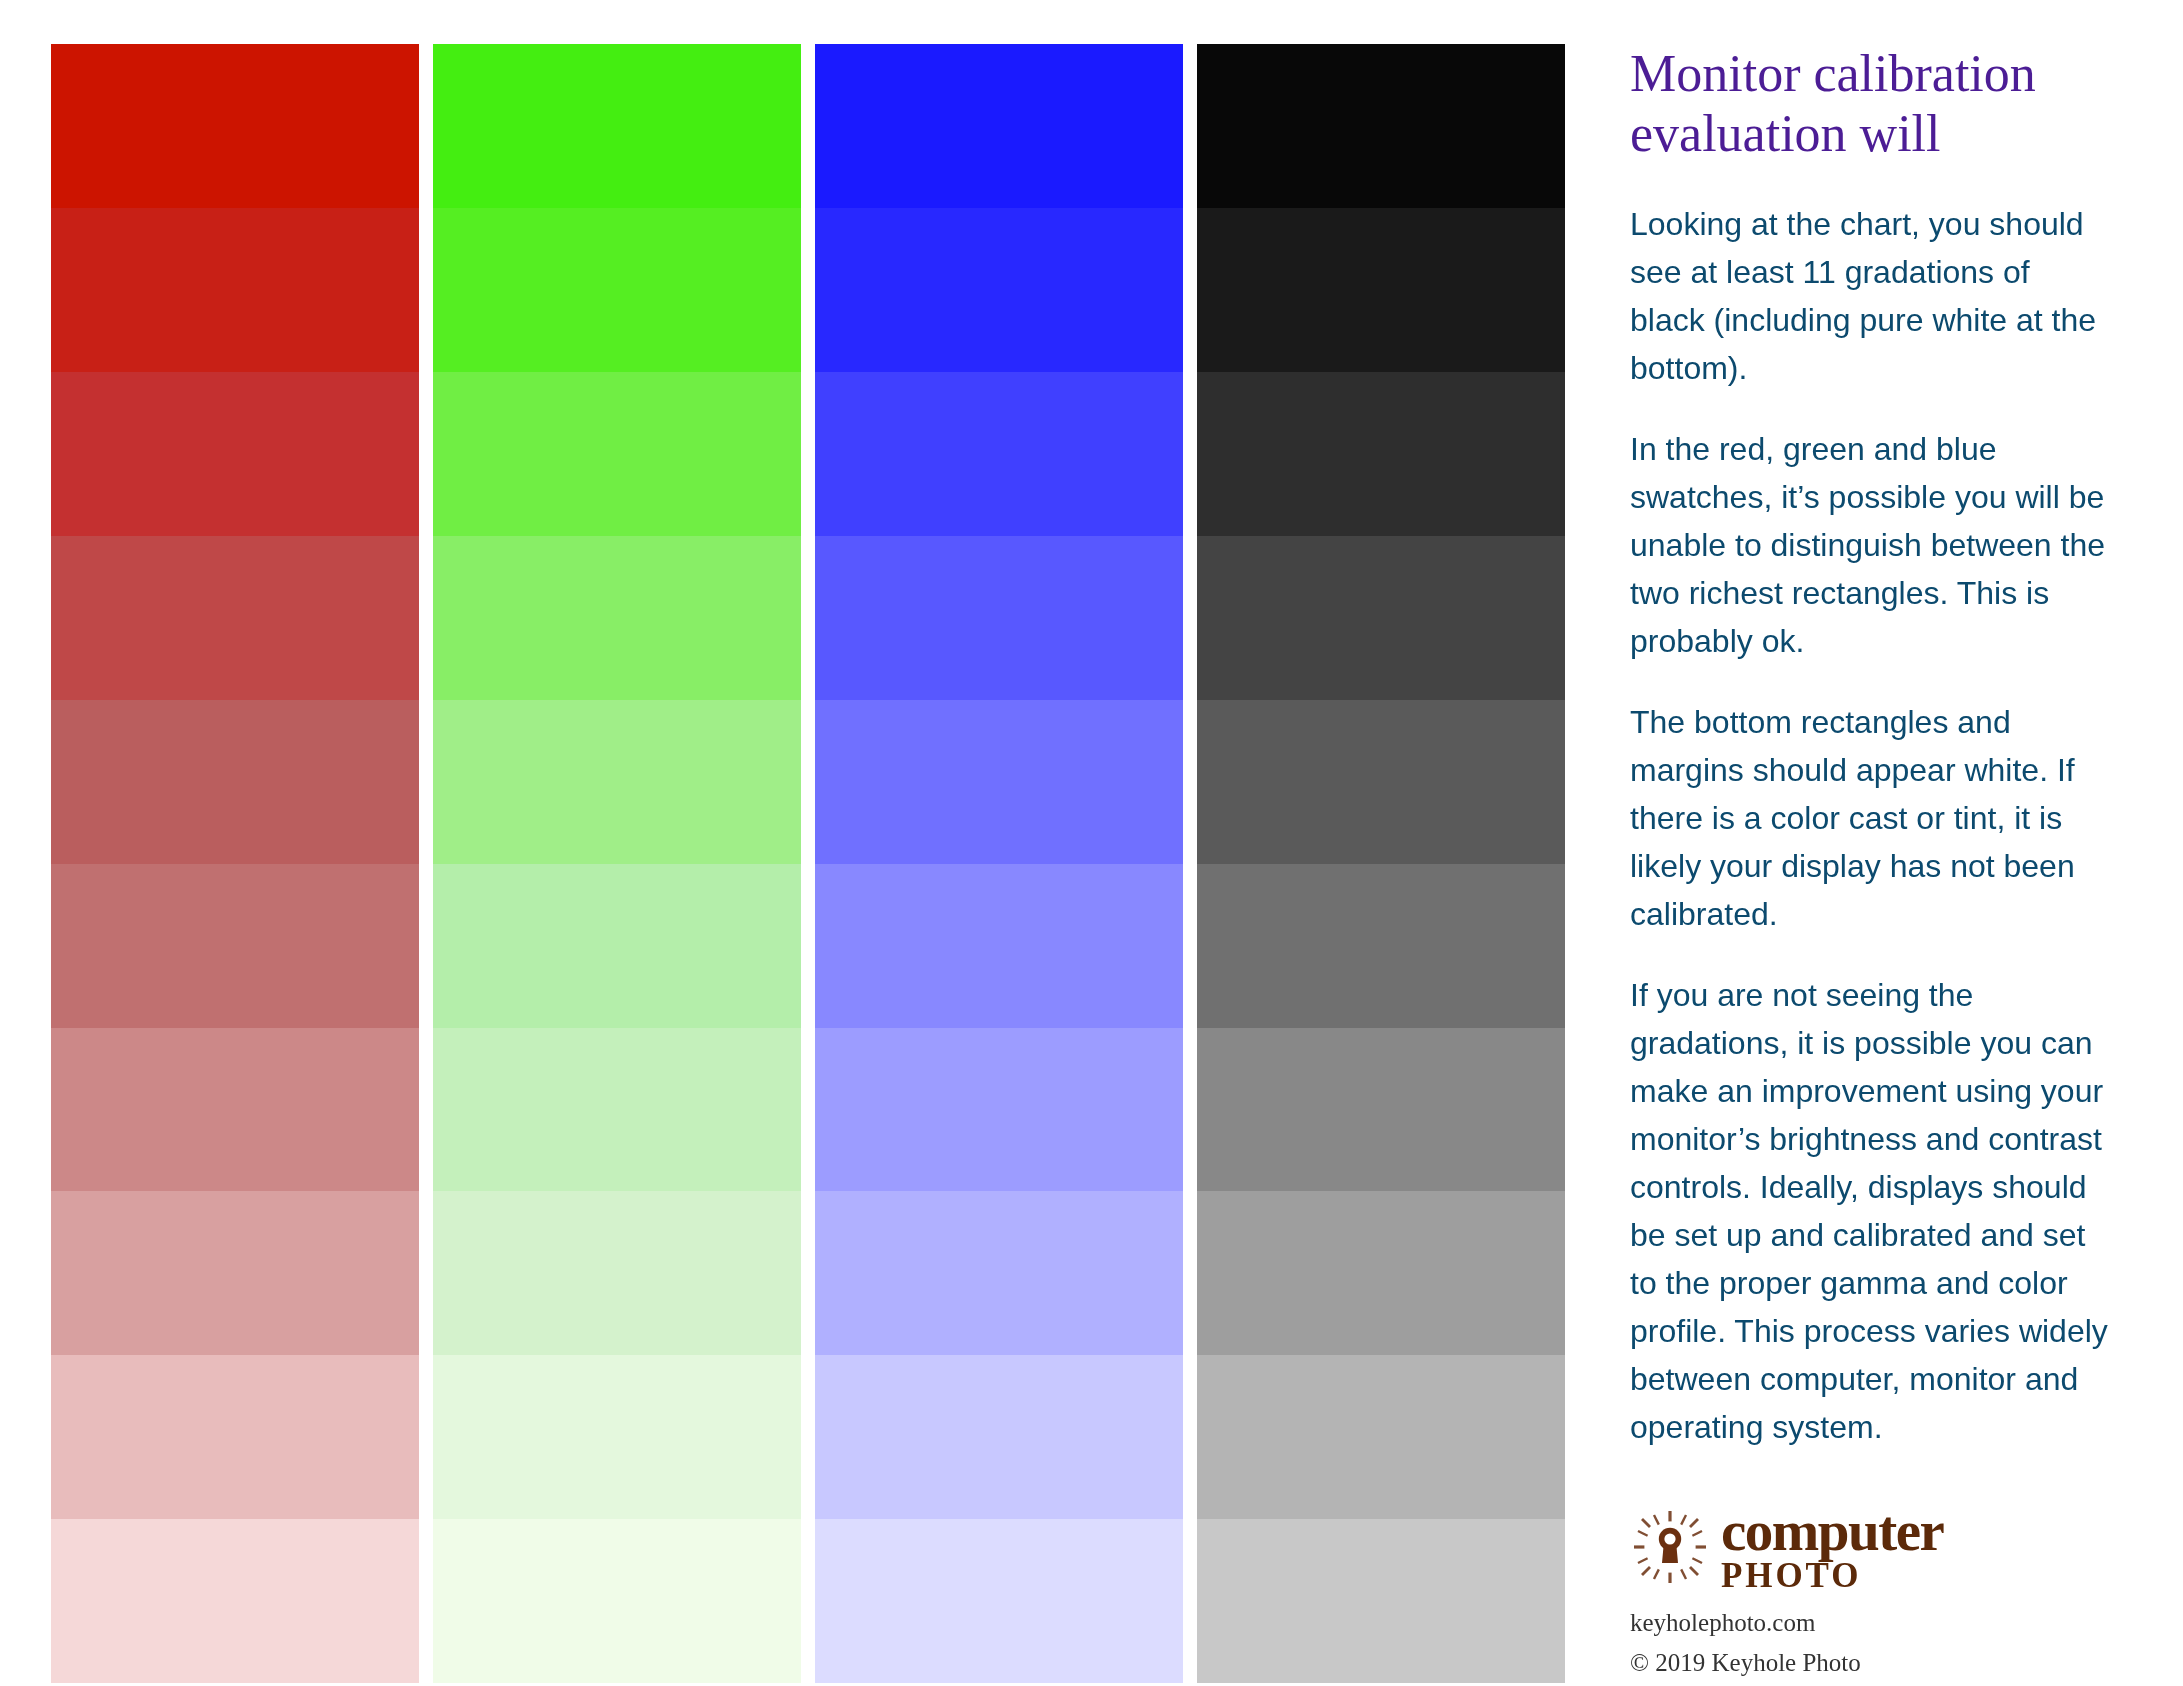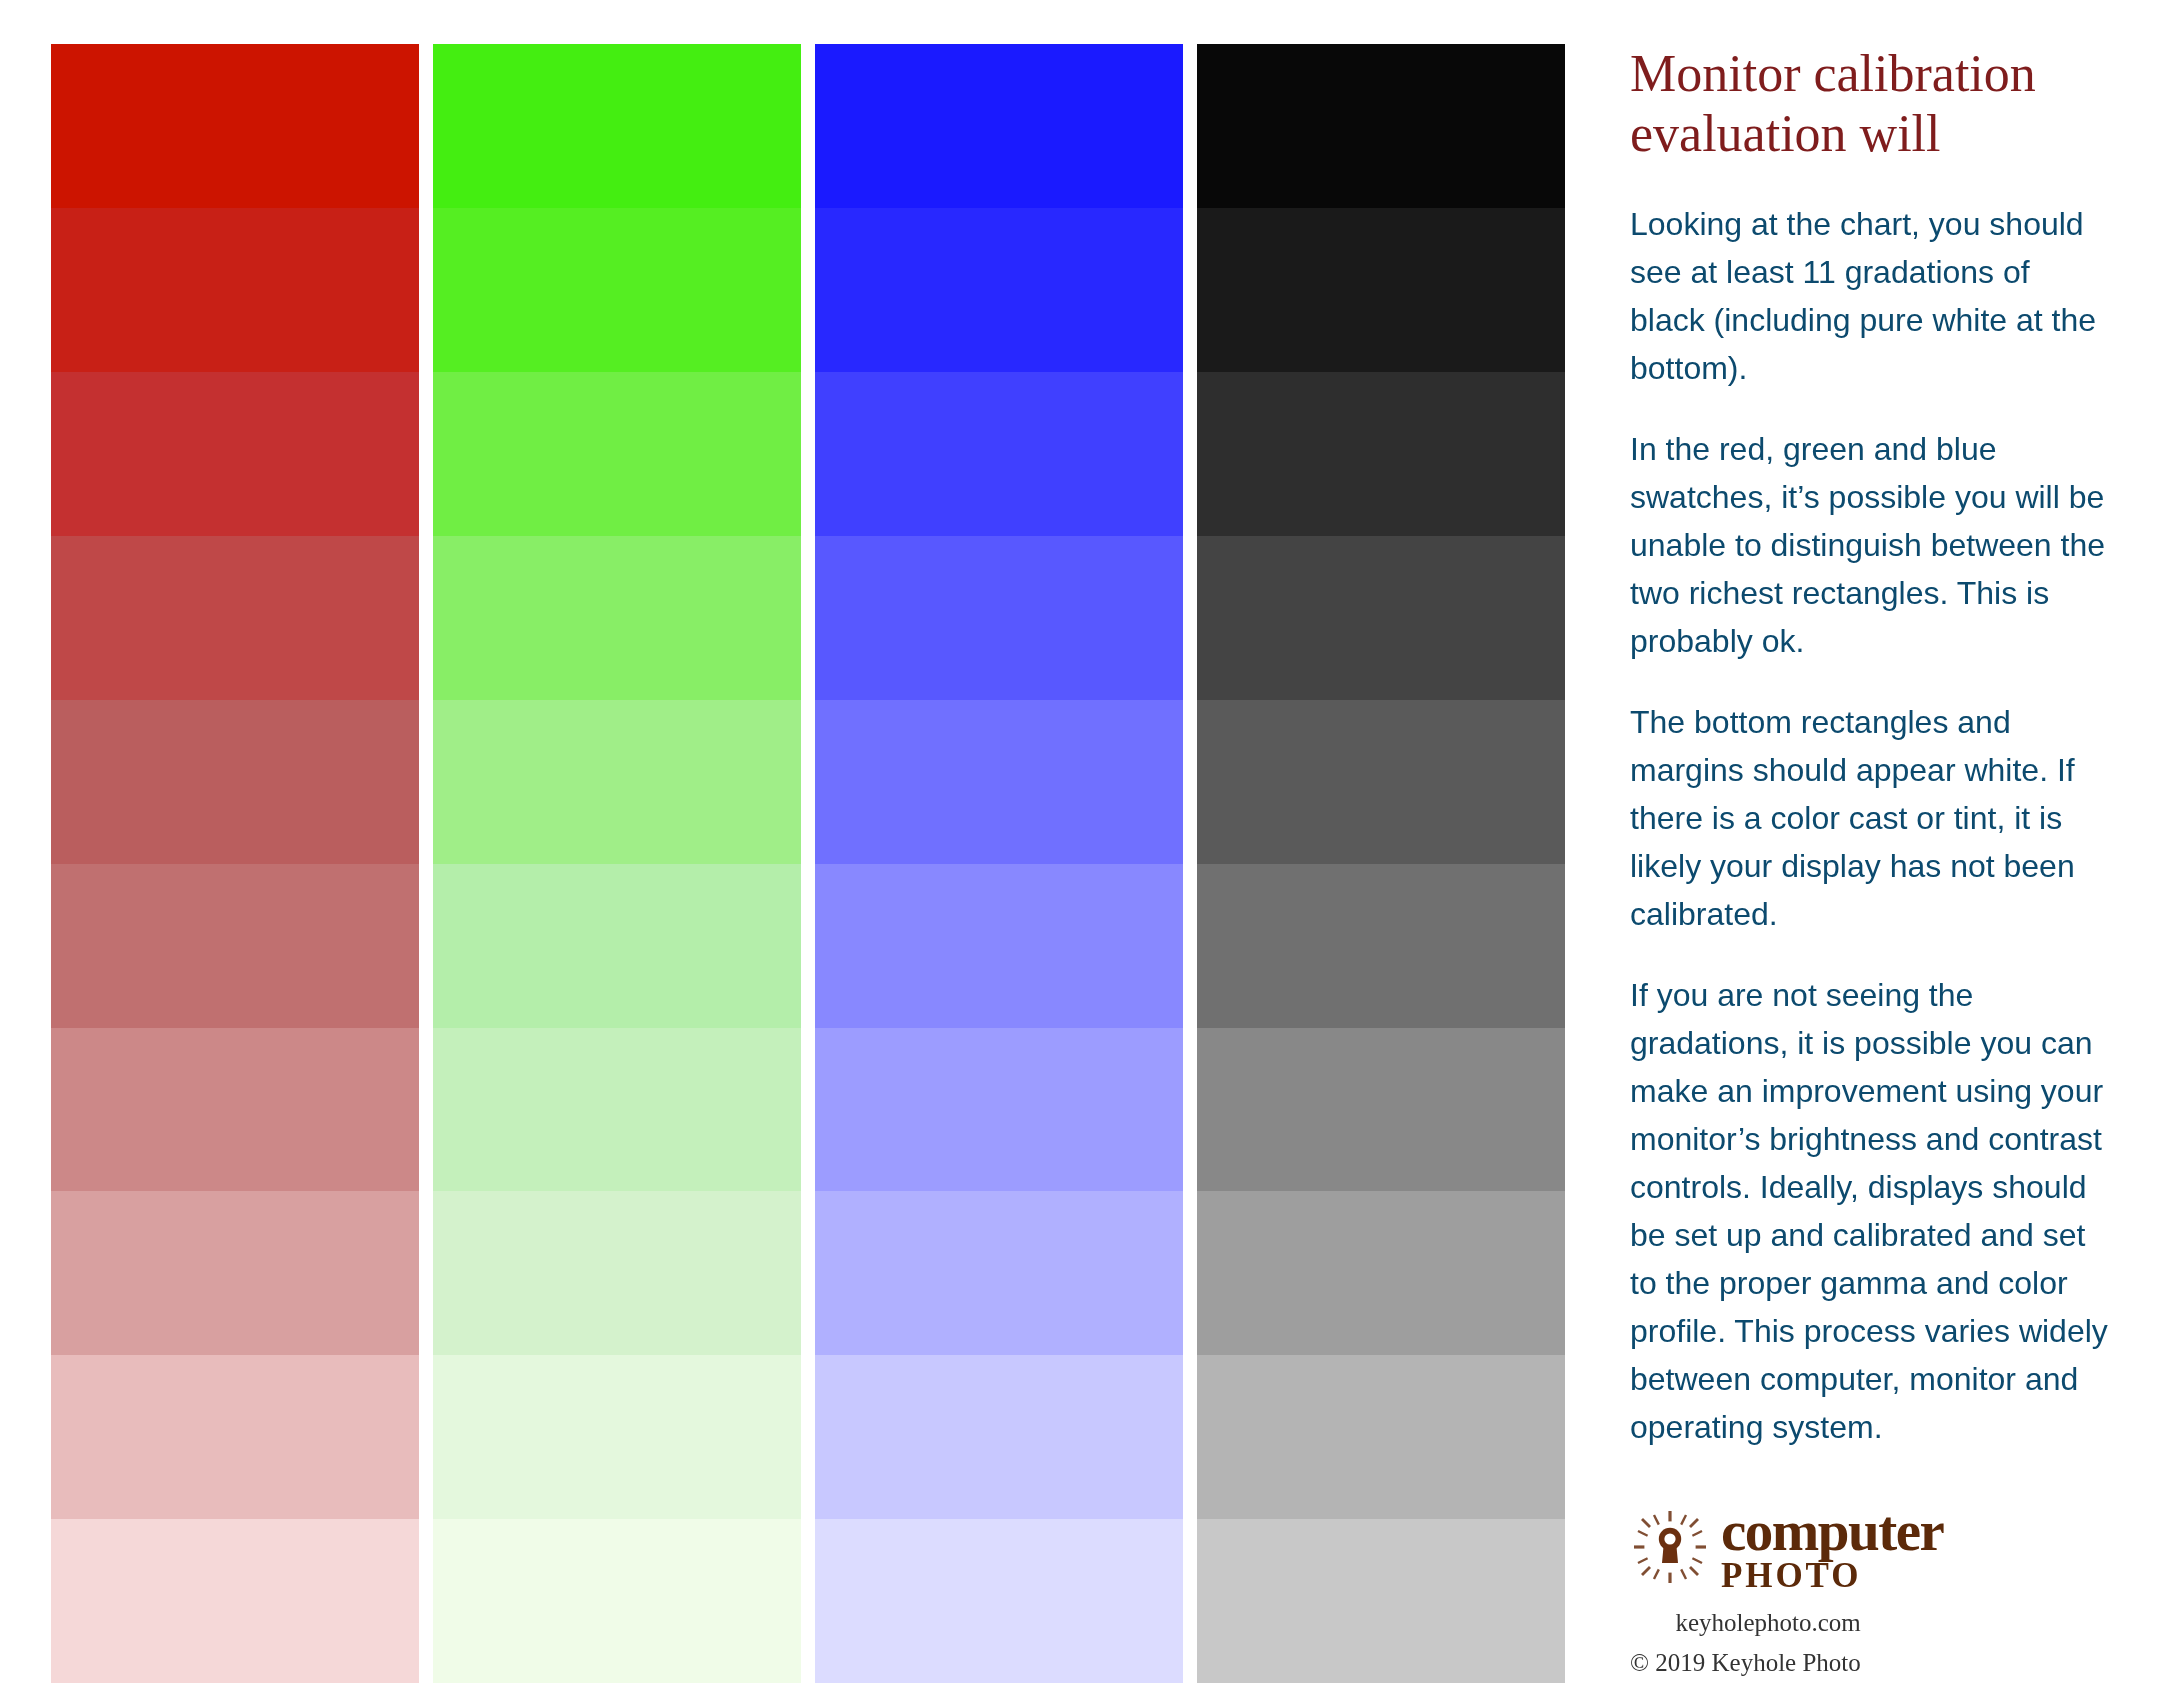--- a/index.html
+++ b/index.html
@@ -39,21 +39,21 @@
       flex: 1;
       padding-left: 58px;
       padding-right: 29px;
       display: flex;
       flex-direction: column;
       justify-content: flex-start;
     }
     .chart-title {
       font-size: 52px;
       font-weight: normal;
-      color: #7f1d1d;
+      color: #4c1d95;
       line-height: 1.15;
       margin-bottom: 36px;
       font-family: Georgia, serif;
     }
     .chart-title span {
       display: block;
     }
     .description-block {
       margin-bottom: 33px;
     }
@@ -84,21 +84,20 @@
       font-weight: bold;
       color: #5c2a0a;
       font-family: Georgia, serif;
       letter-spacing: -1.5px;
     }
     .logo-credits {
       font-size: 25px;
       color: #333;
       font-family: Georgia, serif;
       line-height: 1.6;
-      text-align: right;
     }
     .bottom-line {
       border-top: 2.2px solid #888;
       margin: 0 44px 0 44px;
       margin-top: auto;
     }
     .footer-space {
       height: 58px;
     }
 

